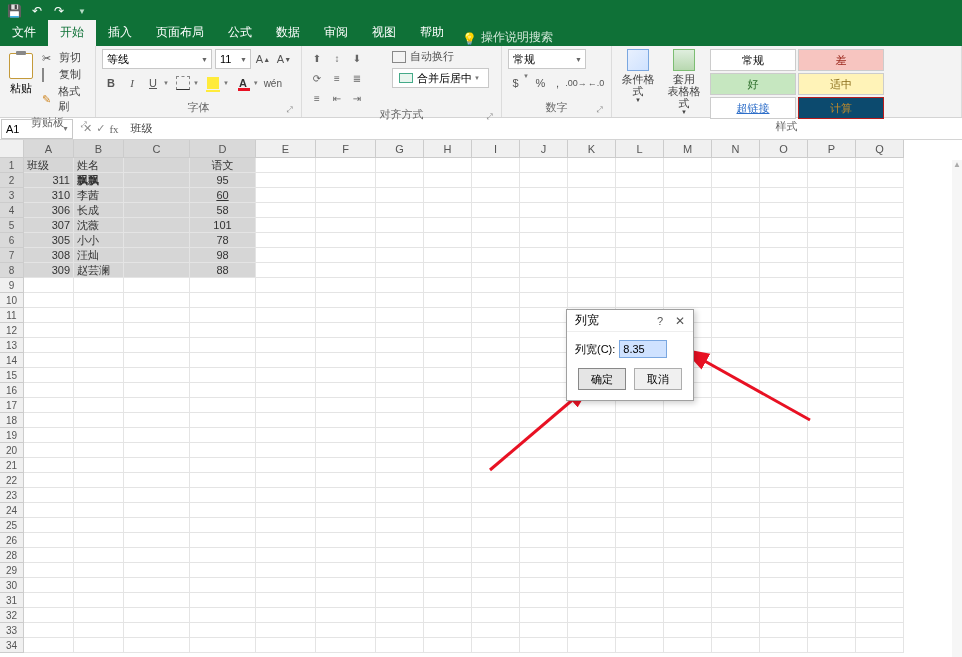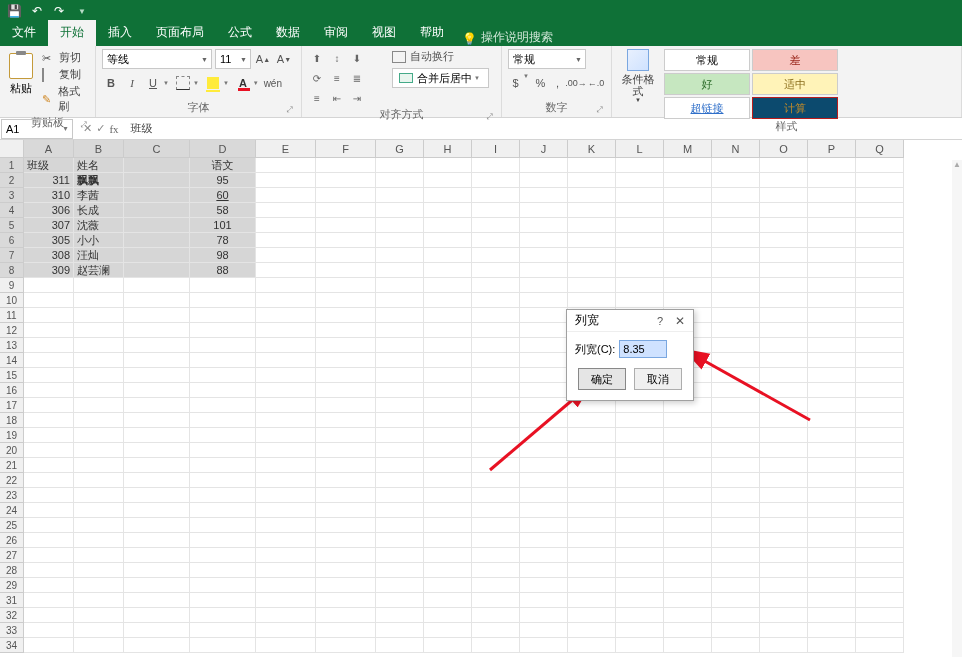--- a/index.html
+++ b/index.html
@@ -252,20 +252,26 @@
       </div>
     </div>
     <div class="glabel"><span>数字</span><span class="gexpand">⤢</span></div>
   </div>
 
   <div class="rgroup" style="flex:1">
     <div class="styles-left">
       <div class="cf-btn">
           <div class="cf-icon"></div>
           <span>条件格式</span>
+          <span style="font-size:6px">▼</span>
+        </div>
+      <div class="fmt-btn">
+          <div class="cf-icon" style="background:linear-gradient(#dfeede,#b8d8b0);border-color:#7cbd72"></div>
+          <span style="white-space:pre-line">套用
+表格格式</span>
           <span style="font-size:6px">▼</span>
         </div>
       <div class="style-gallery">
         <div class="style-cell sc-normal">常规</div>
         <div class="style-cell sc-bad">差</div>
         <div class="style-cell sc-good">好</div>
         <div class="style-cell sc-neutral">适中</div>
         <div class="style-cell sc-link">超链接</div>
         <div class="style-cell sc-calc">计算</div>
       </div>
@@ -823,40 +829,20 @@
         <div class="cell" style="width: 48px;"></div>
         <div class="cell" style="width: 48px;"></div>
         <div class="cell" style="width: 48px;"></div>
         <div class="cell" style="width: 48px;"></div>
         <div class="cell" style="width: 48px;"></div>
         <div class="cell" style="width: 48px;"></div>
         <div class="cell" style="width: 48px;"></div>
         <div class="cell" style="width: 48px;"></div>
       </div>
       <div class="row">
-        <div class="rh">27</div>
-        <div class="cell" style="width: 50px;"></div>
-        <div class="cell" style="width: 50px;"></div>
-        <div class="cell" style="width: 66px;"></div>
-        <div class="cell" style="width: 66px;"></div>
-        <div class="cell" style="width: 60px;"></div>
-        <div class="cell" style="width: 60px;"></div>
-        <div class="cell" style="width: 48px;"></div>
-        <div class="cell" style="width: 48px;"></div>
-        <div class="cell" style="width: 48px;"></div>
-        <div class="cell" style="width: 48px;"></div>
-        <div class="cell" style="width: 48px;"></div>
-        <div class="cell" style="width: 48px;"></div>
-        <div class="cell" style="width: 48px;"></div>
-        <div class="cell" style="width: 48px;"></div>
-        <div class="cell" style="width: 48px;"></div>
-        <div class="cell" style="width: 48px;"></div>
-        <div class="cell" style="width: 48px;"></div>
-      </div>
-      <div class="row">
         <div class="rh">28</div>
         <div class="cell" style="width: 50px;"></div>
         <div class="cell" style="width: 50px;"></div>
         <div class="cell" style="width: 66px;"></div>
         <div class="cell" style="width: 66px;"></div>
         <div class="cell" style="width: 60px;"></div>
         <div class="cell" style="width: 60px;"></div>
         <div class="cell" style="width: 48px;"></div>
         <div class="cell" style="width: 48px;"></div>
         <div class="cell" style="width: 48px;"></div>
@@ -864,20 +850,40 @@
         <div class="cell" style="width: 48px;"></div>
         <div class="cell" style="width: 48px;"></div>
         <div class="cell" style="width: 48px;"></div>
         <div class="cell" style="width: 48px;"></div>
         <div class="cell" style="width: 48px;"></div>
         <div class="cell" style="width: 48px;"></div>
         <div class="cell" style="width: 48px;"></div>
       </div>
       <div class="row">
         <div class="rh">29</div>
+        <div class="cell" style="width: 50px;"></div>
+        <div class="cell" style="width: 50px;"></div>
+        <div class="cell" style="width: 66px;"></div>
+        <div class="cell" style="width: 66px;"></div>
+        <div class="cell" style="width: 60px;"></div>
+        <div class="cell" style="width: 60px;"></div>
+        <div class="cell" style="width: 48px;"></div>
+        <div class="cell" style="width: 48px;"></div>
+        <div class="cell" style="width: 48px;"></div>
+        <div class="cell" style="width: 48px;"></div>
+        <div class="cell" style="width: 48px;"></div>
+        <div class="cell" style="width: 48px;"></div>
+        <div class="cell" style="width: 48px;"></div>
+        <div class="cell" style="width: 48px;"></div>
+        <div class="cell" style="width: 48px;"></div>
+        <div class="cell" style="width: 48px;"></div>
+        <div class="cell" style="width: 48px;"></div>
+      </div>
+      <div class="row">
+        <div class="rh">30</div>
         <div class="cell" style="width: 50px;"></div>
         <div class="cell" style="width: 50px;"></div>
         <div class="cell" style="width: 66px;"></div>
         <div class="cell" style="width: 66px;"></div>
         <div class="cell" style="width: 60px;"></div>
         <div class="cell" style="width: 60px;"></div>
         <div class="cell" style="width: 48px;"></div>
         <div class="cell" style="width: 48px;"></div>
         <div class="cell" style="width: 48px;"></div>
         <div class="cell" style="width: 48px;"></div>

